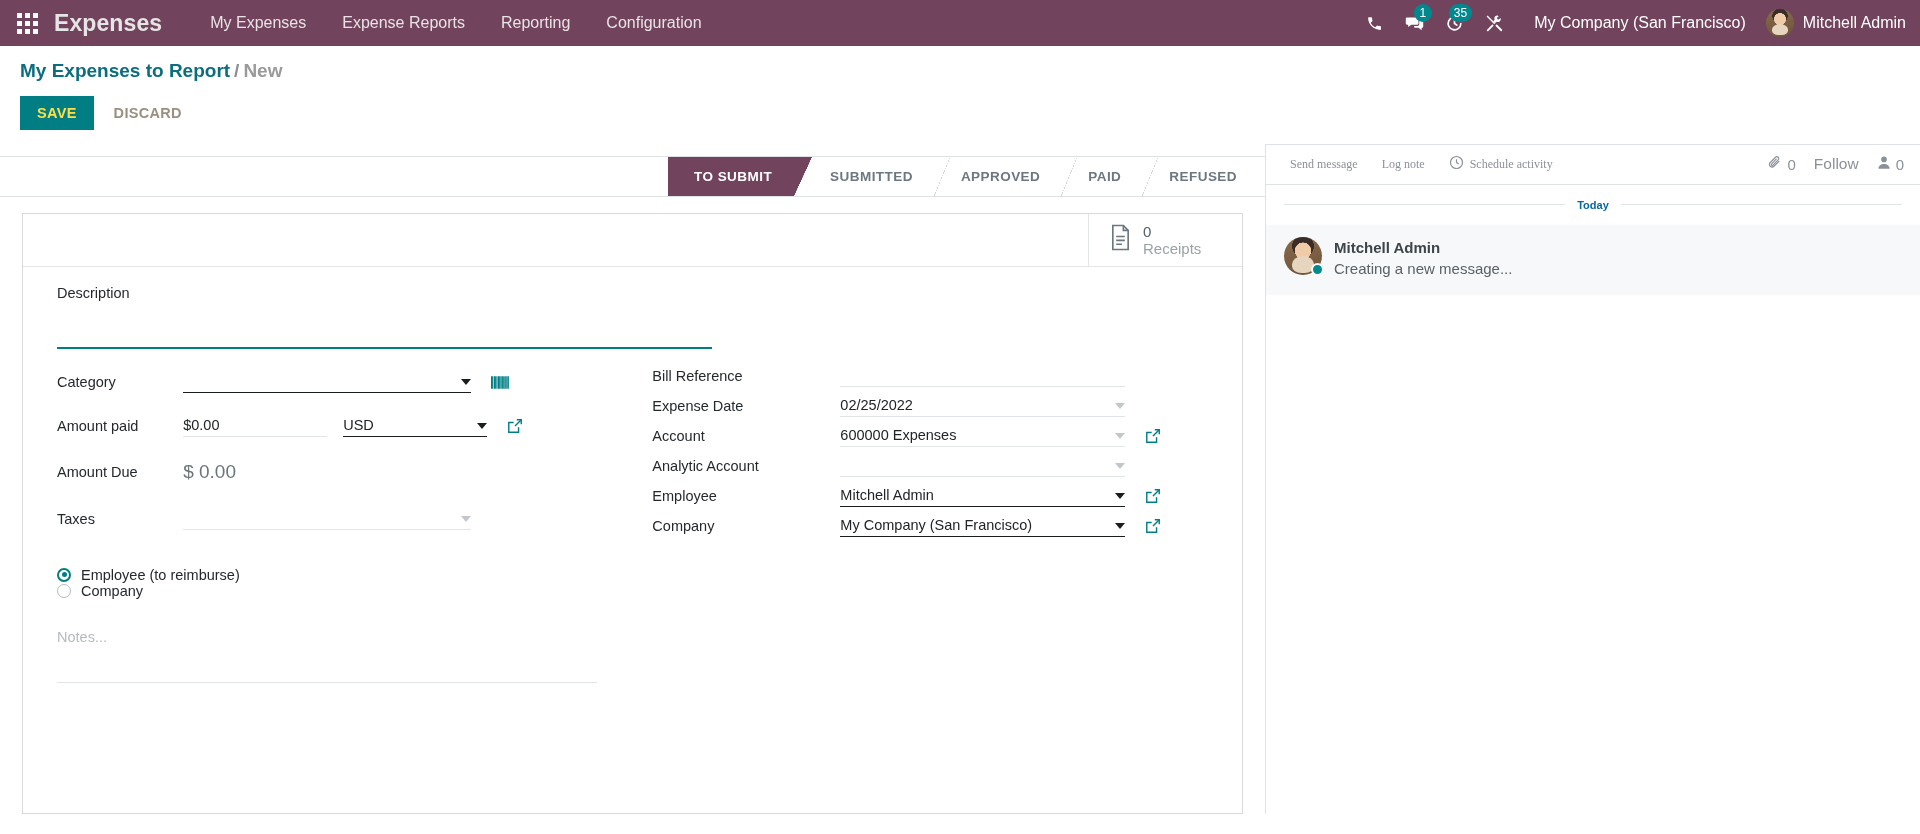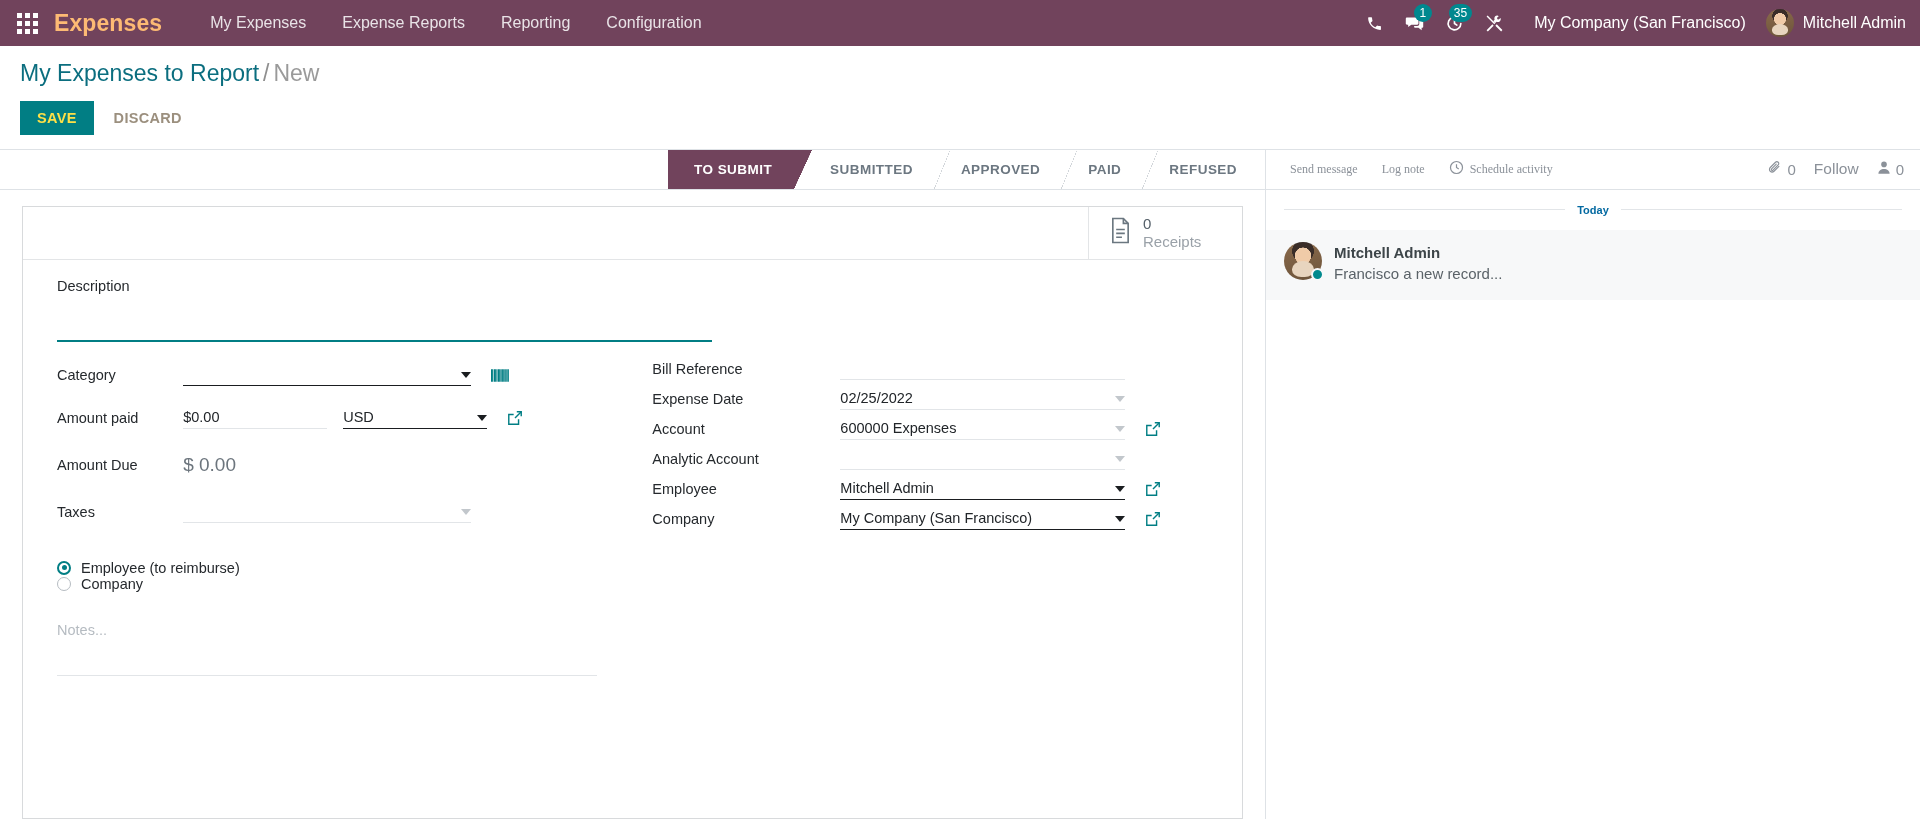--- a/index.html
+++ b/index.html
@@ -27,21 +27,21 @@
     cursor: pointer;
   }
   .apps-grid .dots {
     display: grid;
     grid-template-columns: repeat(3, 5px);
     grid-template-rows: repeat(3, 5px);
     gap: 3px;
   }
   .apps-grid .dots i { background: #ffffff; display: block; width: 5px; height: 5px; }
   .brand {
-    font-size: 23px; font-weight: 700; color: #fdba74;
+    font-size: 23px; font-weight: 700; color: #e5e5e5;
     margin-left: 8px; margin-right: 30px; letter-spacing: 0.1px;
     cursor: pointer;
   }
   .menu-item {
     font-size: 16px; color: #e9e3e7; padding: 0 18px;
     line-height: 46px; cursor: pointer; white-space: nowrap;
   }
   .nav-right {
     margin-left: auto; display: flex; align-items: center; gap: 0;
   }
@@ -77,21 +77,21 @@
     content:""; position:absolute; left:22%; top:52%; width:56%; height:40%;
     border-radius:50% 50% 40% 40%; background:#e8d5bf;
   }
   .user-name { font-size: 16px; color: #ffffff; white-space: nowrap; }
 
   
   .control-panel {
     padding: 14px 20px 0 20px;
     background: #fff;
   }
-  .breadcrumb { font-size: 23px; line-height: 1.2; }
+  .breadcrumb { font-size: 19px; line-height: 1.2; font-weight: bold; }
   .breadcrumb .bc-parent { color: #0b6e7f; cursor: pointer; }
   .breadcrumb .bc-sep { color: #8f8f8f; margin: 0 4px; }
   .breadcrumb .bc-current { color: #9a9a9a; }
   .cp-buttons { margin-top: 13px; display: flex; align-items: center; gap: 6px; padding-bottom: 14px;}
   .btn-save {
     background: #017e84; color: #fde047; border: none;
     font-size: 14.5px; font-weight: 700; letter-spacing: .3px;
     padding: 9px 17px; cursor: pointer; font-family: inherit;
   }
   .btn-discard {
@@ -104,20 +104,21 @@
   .main {
     display: flex;
     height: calc(834px - 46px - 118px);
     align-items: stretch;
   }
   .form-side {
     width: 1265px; flex: none;
     border-top: 1px solid #dee2e6;
     display: flex; flex-direction: column;
     overflow: hidden;
+    margin-top: 12px;
   }
   .chatter-side {
     flex: 1;
     border-left: 1px solid #dee2e6;
     border-top: 1px solid #dee2e6;
     display: flex; flex-direction: column;
     background: #fff;
   }
 
   
@@ -612,18 +613,18 @@
         <span class="line"></span>
       </div>
 
       <div class="msg">
         <div class="avatar-lg">
           <span class="face"></span>
           <span class="online"></span>
         </div>
         <div class="msg-body">
           <div class="msg-author">Mitchell Admin</div>
-          <div class="msg-text">Francisco a new record...</div>
+          <div class="msg-text">Creating a new message...</div>
         </div>
       </div>
     </div>
   </div>
 </div>
 
 </body></html>

